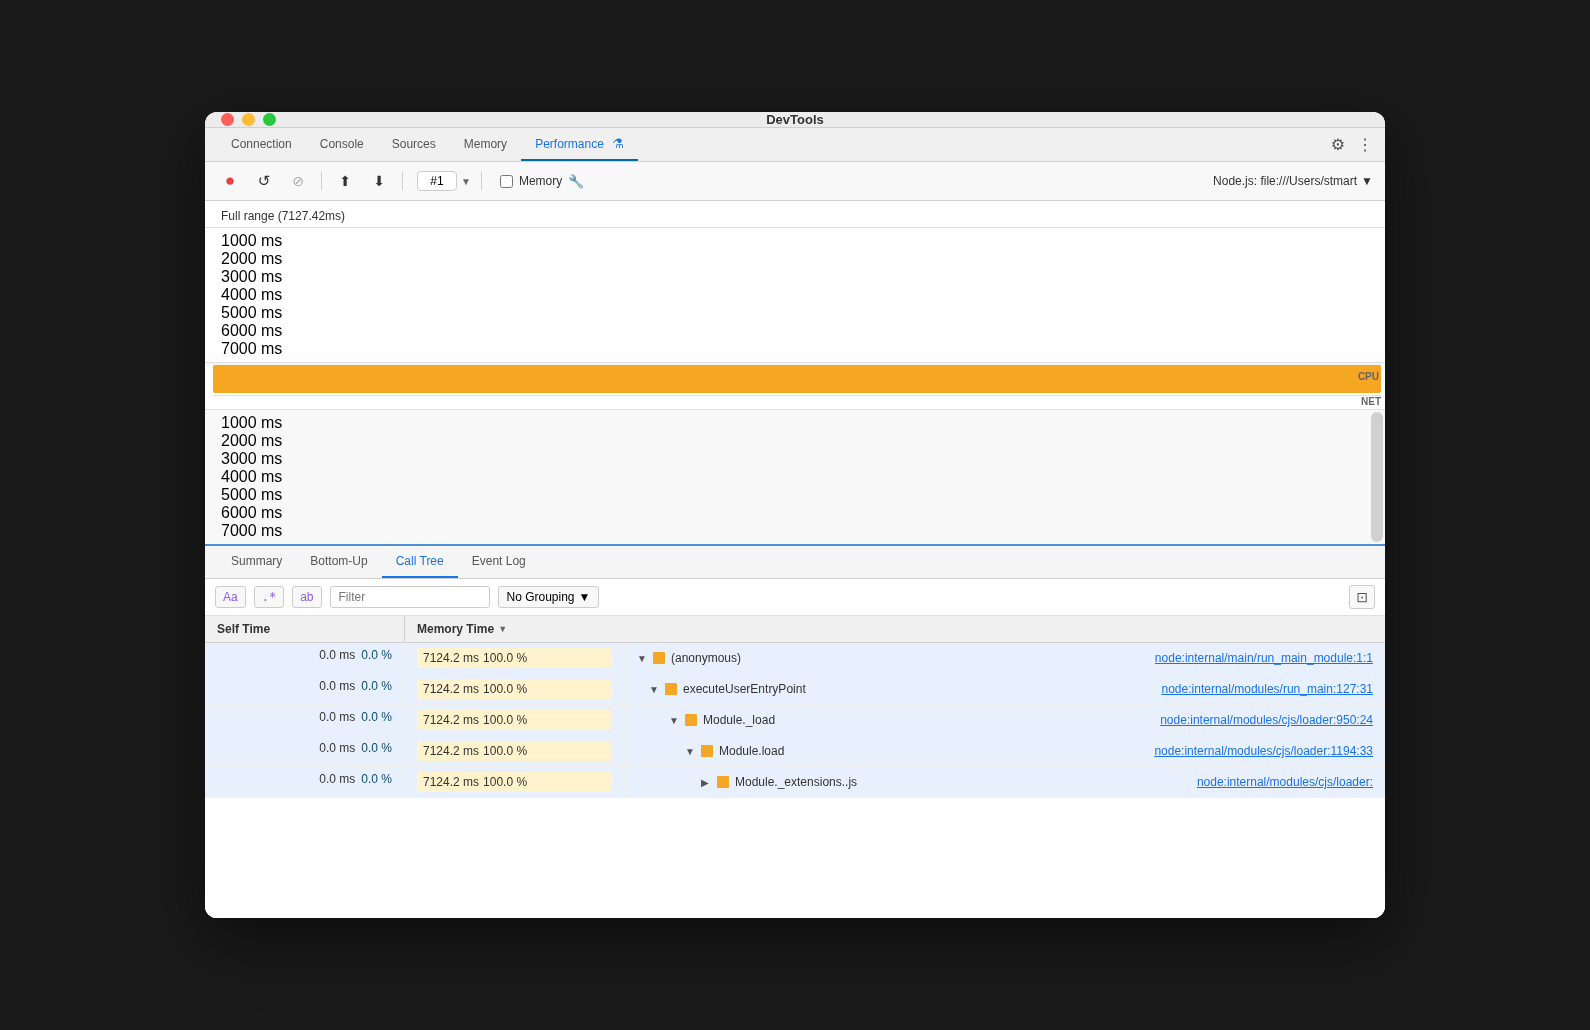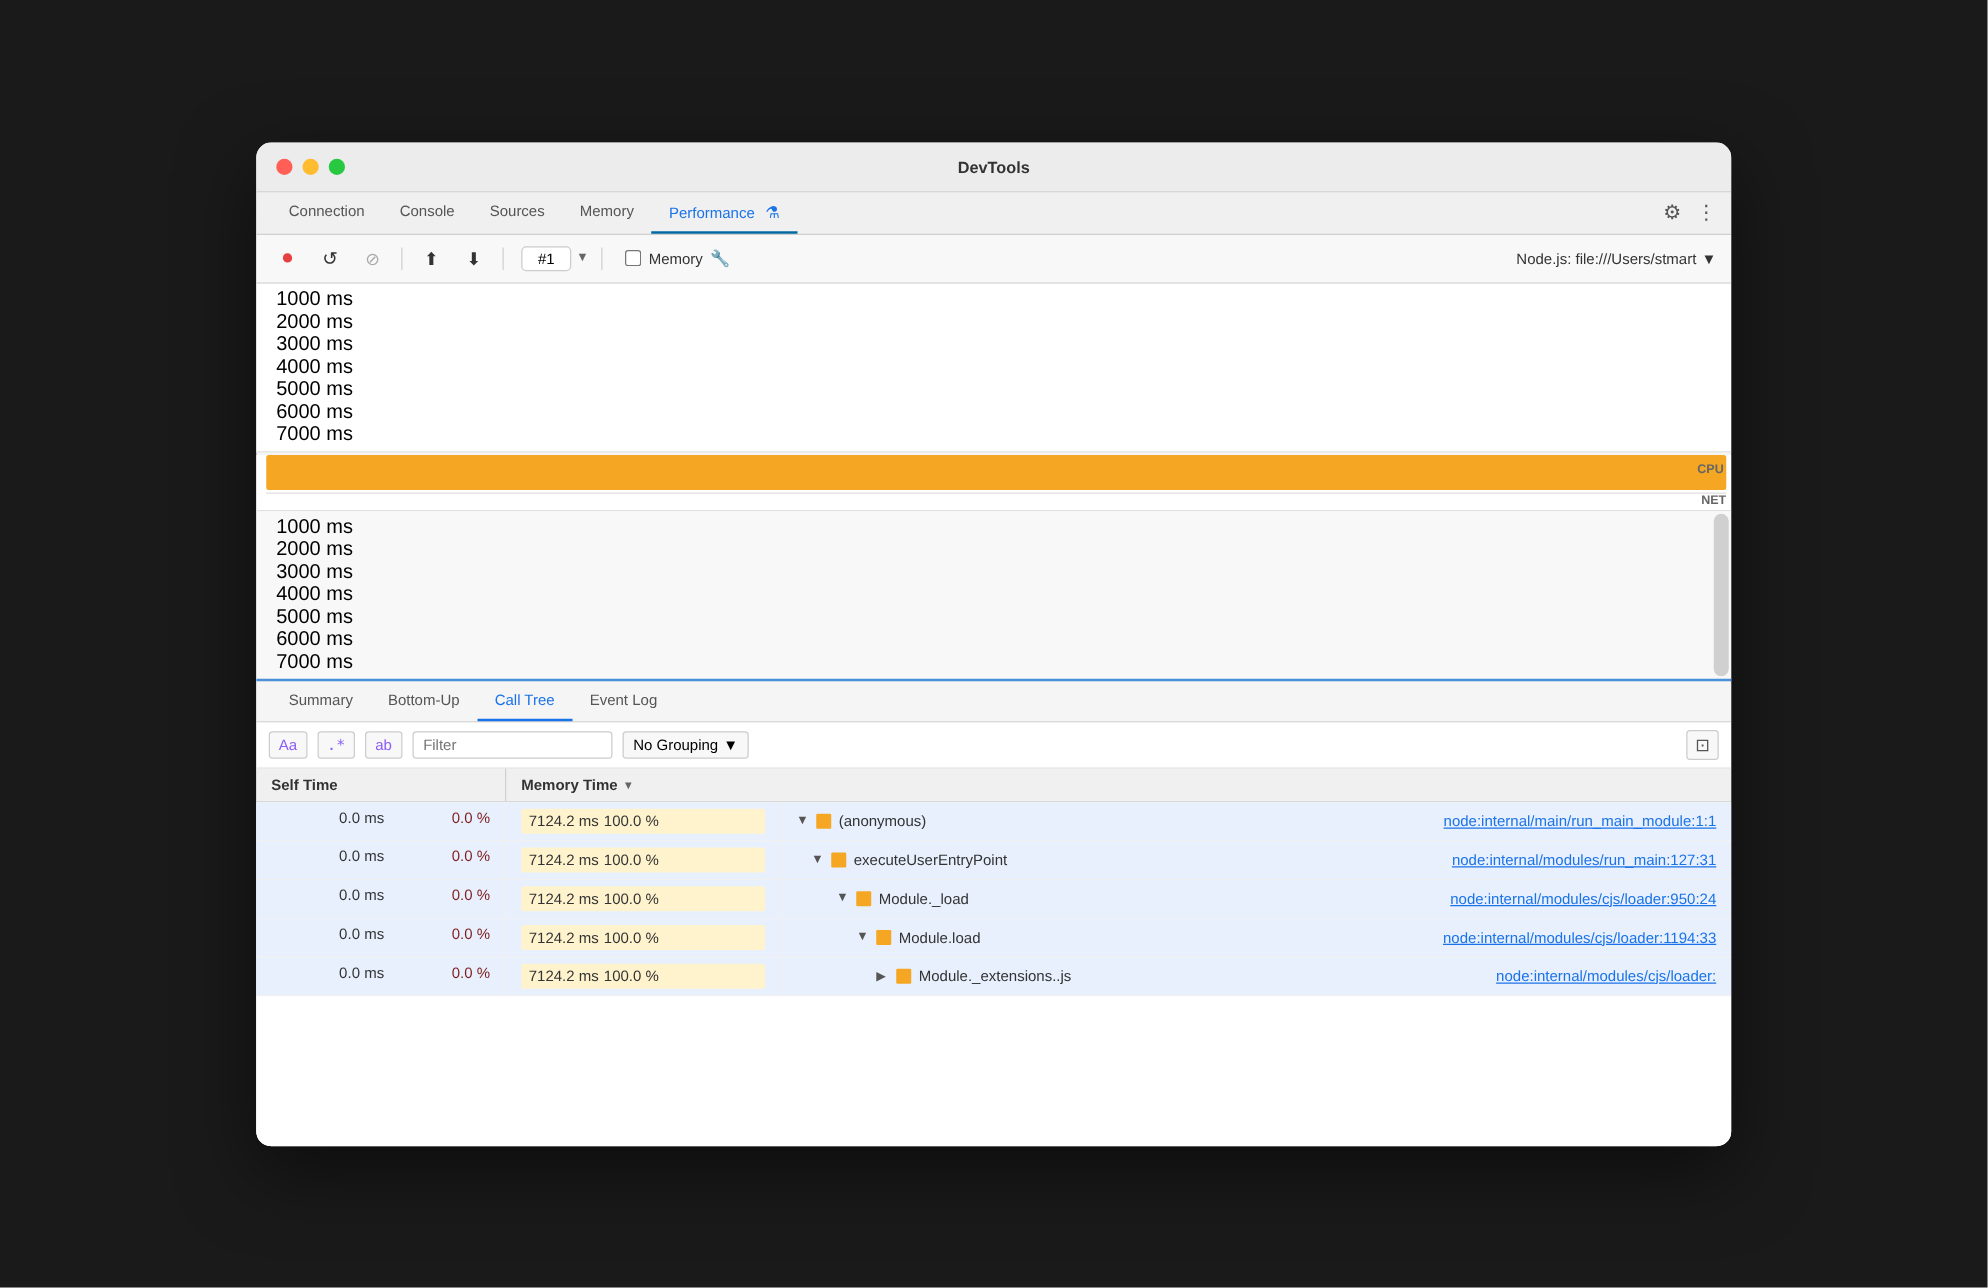--- a/index.html
+++ b/index.html
@@ -13,21 +13,21 @@
     }
     .window {
       width: 1180px;
       background: #f5f5f5;
       border-radius: 12px;
       box-shadow: 0 20px 60px rgba(0,0,0,0.5);
       overflow: hidden;
     }
     .title-bar {
       background: #ececec;
-      padding: 12px 16px;
+      padding: 0 16px;
       display: flex;
       align-items: center;
       justify-content: center;
       border-bottom: 1px solid #d0d0d0;
       position: relative;
     }
     .traffic-lights {
       position: absolute;
       left: 16px;
       display: flex;
@@ -292,21 +292,21 @@
     .table-row.selected { background: #e8f0fe; }
     .td {
       padding: 5px 12px;
       border-right: 1px solid #f0f0f0;
       display: flex;
       color: #333;
     }
     .td:last-child { border-right: none; }
     .self-time { justify-content: flex-end; gap: 6px; }
     .time-val { color: #333; }
-    .pct-val { color: #7f1d1d; margin-left: 48px; }
+    .pct-val { color: #0c4a6e; }
     .total-bar-bg {
       background: #fff3cd;
       flex: 1;
       display: flex;
       align-items: center;
       padding: 0 6px;
       height: 20px;
       border-radius: 2px;
     }
     .total-ms { color: #333; font-weight: 500; }
@@ -402,20 +402,23 @@
       <span style="font-size:13px;color:#666;">🔧</span>
     </div>
     <div class="toolbar-right">
       <div class="node-selector">
         <span>Node.js: file:///Users/stmart</span>
         <span>▼</span>
       </div>
     </div>
   </div>
 
+  <div class="timeline-header">
+    <span>Full range (7127.42ms)</span>
+  </div>
 
   <div class="timeline-ruler">
     <div class="ruler-line">
       <span class="ruler-mark"></span>
       <span class="ruler-mark">1000 ms</span>
       <span class="ruler-mark">2000 ms</span>
       <span class="ruler-mark">3000 ms</span>
       <span class="ruler-mark">4000 ms</span>
       <span class="ruler-mark">5000 ms</span>
       <span class="ruler-mark">6000 ms</span>

